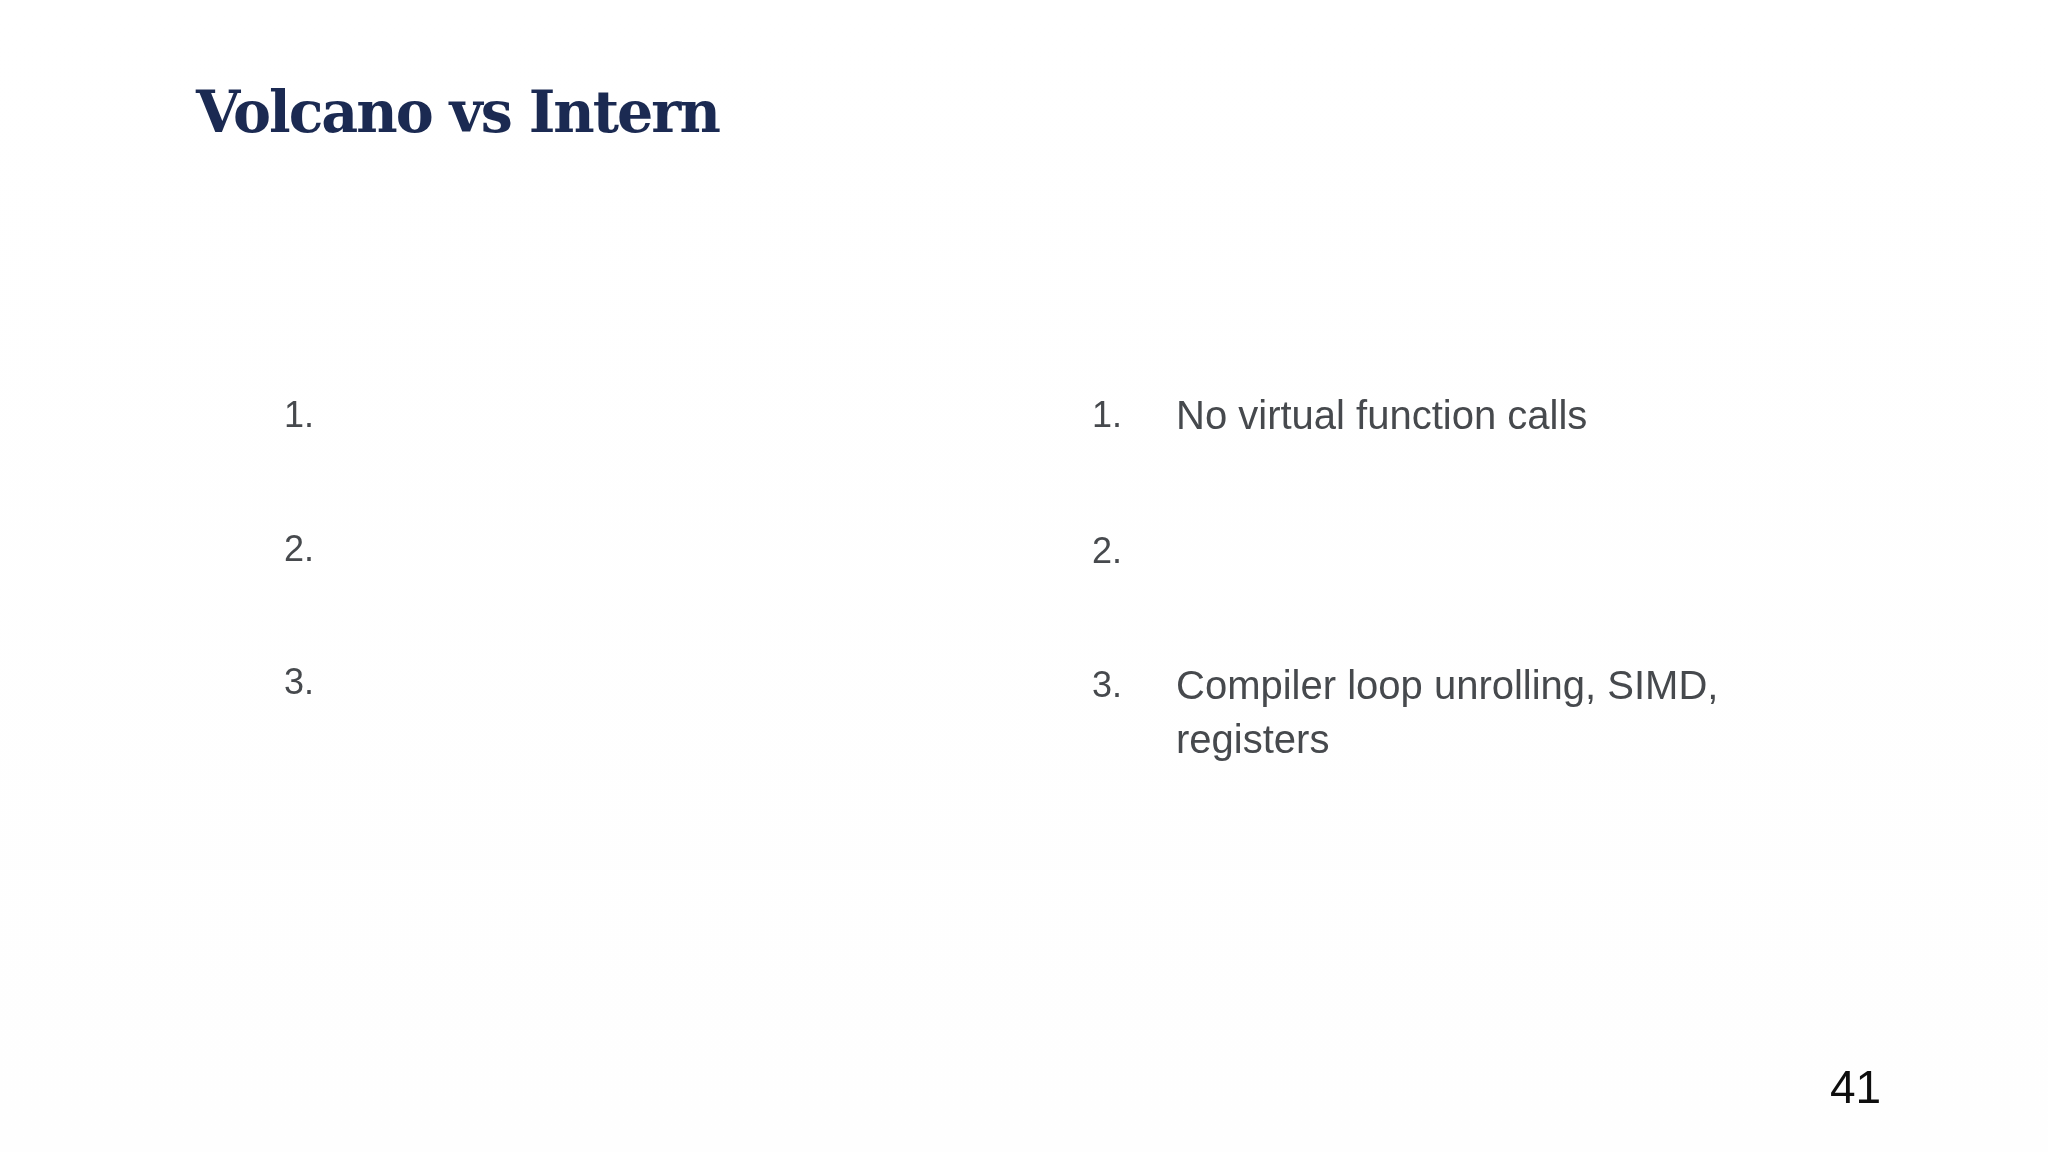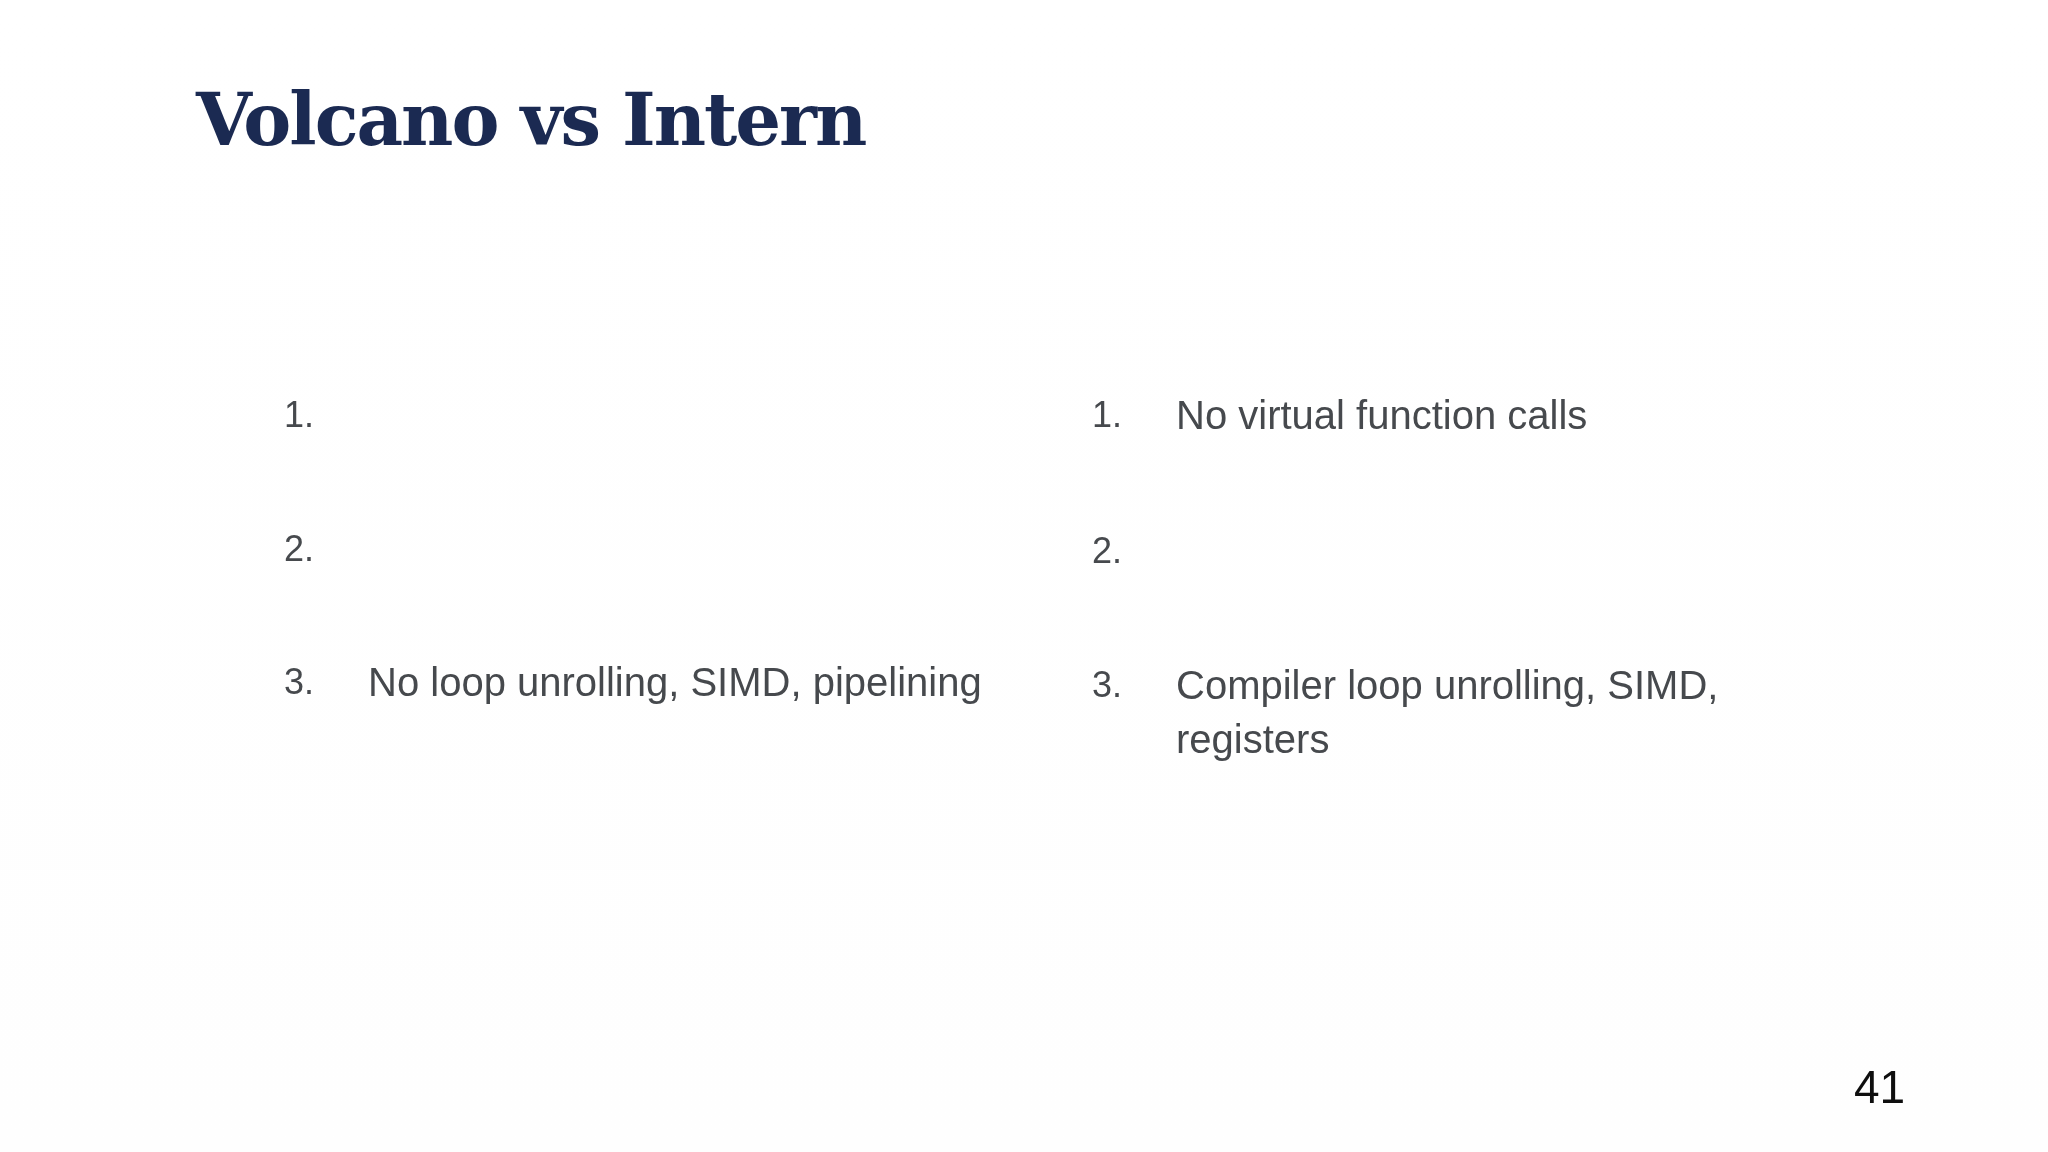--- a/index.html
+++ b/index.html
@@ -19,21 +19,21 @@
     inset: 0;
     background: linear-gradient(180deg, #ffffff 0%, #fefefe 100%);
   }
   .title {
     position: absolute;
     left: 196px;
     top: 82px;
     margin: 0;
     font-family: "DejaVu Serif", "Liberation Serif", serif;
     font-weight: 700;
-    font-size: 72px;
+    font-size: 57px;
     line-height: 1.05;
     letter-spacing: -2px;
     color: #1b2a52;
     white-space: nowrap;
   }
   .col {
     position: absolute;
     top: 388px;
   }
   .col-left {
@@ -73,41 +73,39 @@
   .item-text {
     flex: 1 1 auto;
   }
   .page-number {
     position: absolute;
     left: 1830px;
     top: 1060px;
     font-size: 46px;
     font-weight: 400;
     color: #0e0e0e;
-    margin-left: 24px;
   }
 </style>
 </head>
 <body>
 
 <div class="slide">
 
   <h1 class="title">Volcano vs Intern</h1>
 
   <section class="col col-left">
     <ol class="items">
       <li class="item">
         <span class="item-number">1.</span>
       </li>
       <li class="item">
         <span class="item-number">2.</span>
       </li>
       <li class="item">
         <span class="item-number">3.</span>
-        <span class="item-text">No loop unrolling, SIMD, pipelining</span>
       </li>
     </ol>
   </section>
 
   <section class="col col-right">
     <ol class="items">
       <li class="item">
         <span class="item-number">1.</span>
         <span class="item-text">No virtual function calls</span>
       </li>

